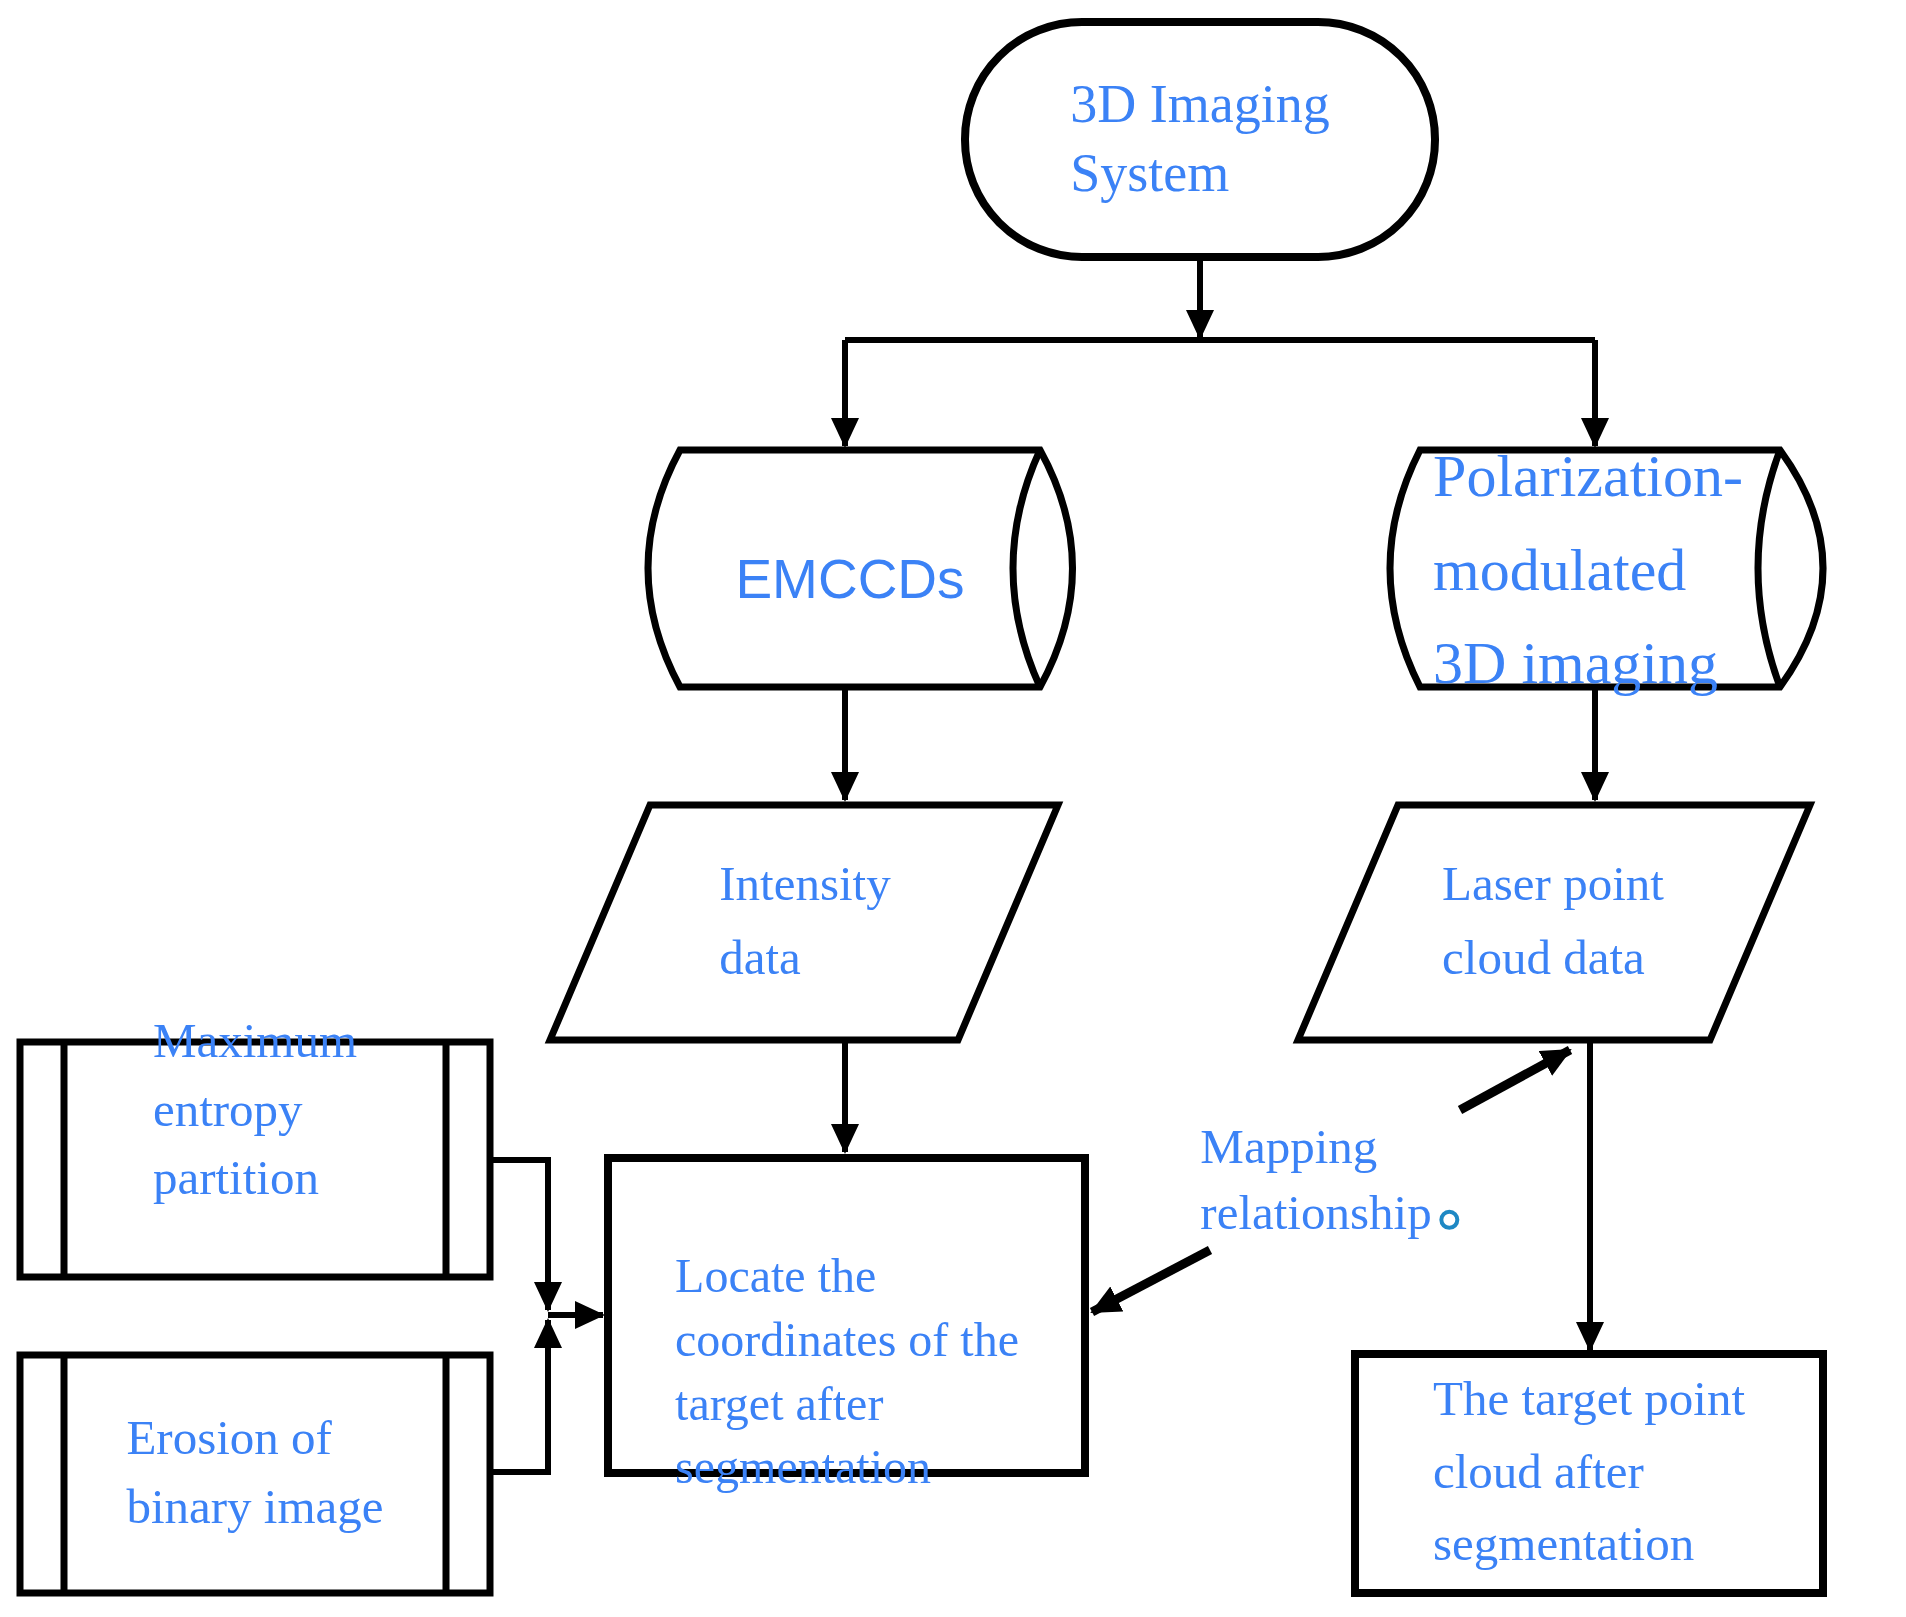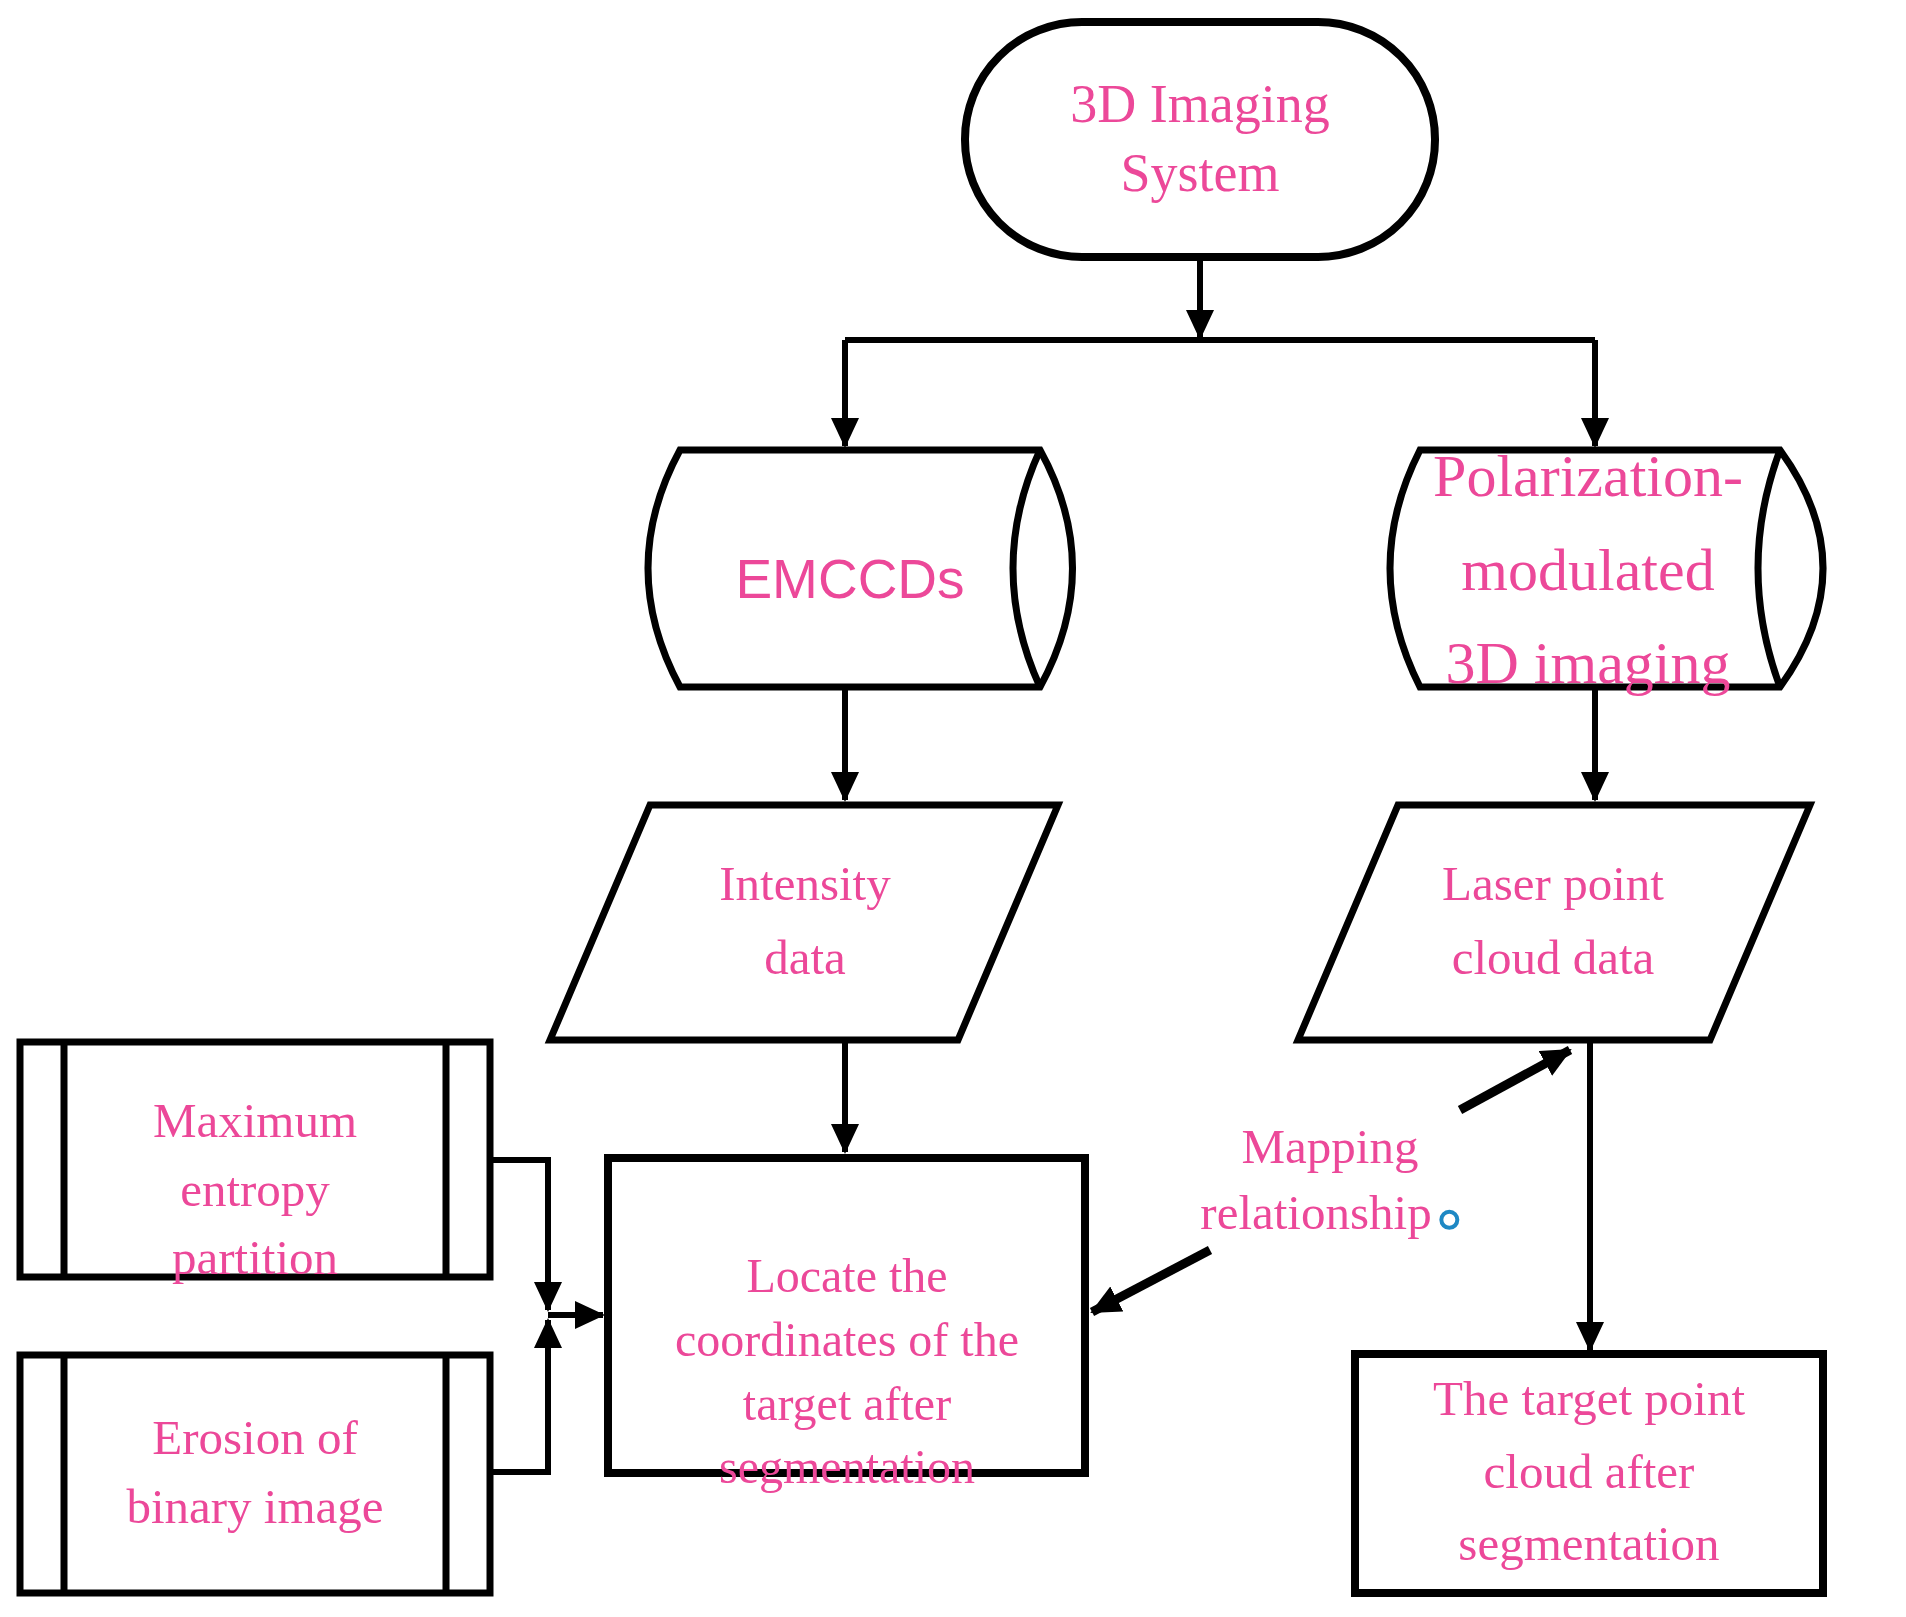--- a/index.html
+++ b/index.html
@@ -14,23 +14,22 @@
   
   .sh{fill:#ffffff;stroke:#000000;stroke-width:7;stroke-linejoin:miter;}
   .sh8{fill:#ffffff;stroke:#000000;stroke-width:8;}
   .open{fill:none;stroke:#000000;stroke-width:7;}
   .cn{fill:none;stroke:#000000;stroke-width:6;}
   .cn9{fill:none;stroke:#000000;stroke-width:9;}
   
   .lbl{
     position:absolute;
     transform:translate(-50%,-50%);
-    text-align:center;
     white-space:pre-line;
-    color:#ec4899;
+    color:#3b82f6;
     line-height:1.38;
     font-size:48px;
   }
   .lbl-system{font-size:54px;line-height:1.28;}
   .lbl-emccds{font-family:"Liberation Sans","DejaVu Sans",sans-serif;font-size:55px;}
   .lbl-polar{font-size:60px;line-height:1.56;}
   .lbl-io{font-size:49px;line-height:1.5;}
   .lbl-locate{font-size:48px;line-height:1.33;}
   .lbl-pre{font-size:49px;line-height:1.4;}
   .lbl-target{font-size:49px;line-height:1.48;}
@@ -105,21 +104,21 @@
 data</div>
 
   <div class="lbl lbl-io" style="left:1553px;top:920px;">Laser point
 cloud data</div>
 
   <div class="lbl lbl-locate" style="left:847px;top:1372px;">Locate the
 coordinates of the
 target after
 segmentation</div>
 
-  <div class="lbl lbl-pre" style="left:255px;top:1190px;">Maximum
+  <div class="lbl lbl-pre" style="left:255px;top:1110px;">Maximum
 entropy
 partition</div>
 
   <div class="lbl lbl-pre" style="left:255px;top:1473px;">Erosion of
 binary image</div>
 
   <div class="lbl lbl-target" style="left:1589px;top:1472px;">The target point
 cloud after
 segmentation</div>
 

